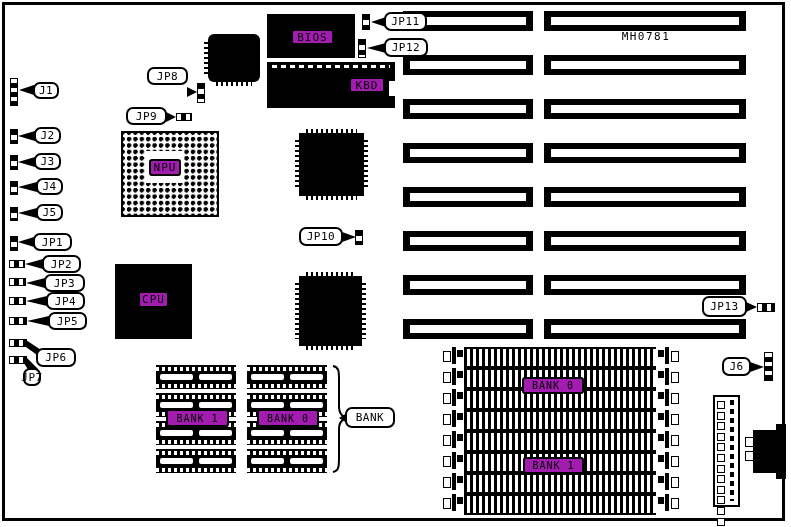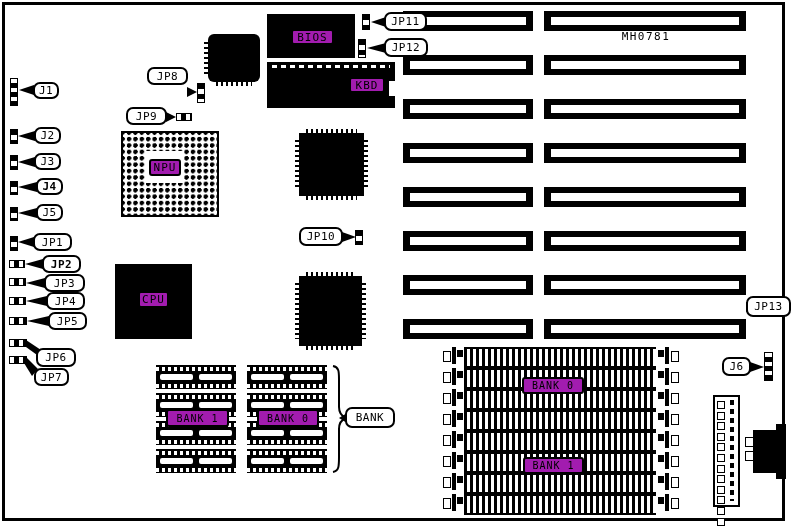--- a/index.html
+++ b/index.html
@@ -304,29 +304,29 @@
     <polygon points="386,43 386,53 367,48"></polygon>
     <polygon points="746,302 746,312 757,307"></polygon>
     <polygon points="750,362 750,372 764,367"></polygon>
     <polygon points="347,413 347,423 339,418"></polygon>
     <path d="M333,366 C339,367 339,372 339,379 L339,407 C339,413 341,416 346,418 C341,420 339,423 339,429 L339,457 C339,466 339,471 333,472" fill="none" stroke="#000" stroke-width="2"></path>
   </svg>
 
   <div class="abs bub" style="left:33px;top:82px;width:26px;height:17px;">J1</div>
   <div class="abs bub" style="left:34px;top:127px;width:27px;height:17px;">J2</div>
   <div class="abs bub" style="left:34px;top:153px;width:27px;height:17px;">J3</div>
-  <div class="abs bub" style="left:36px;top:178px;width:27px;height:17px;font-weight:bold;">J4</div>
+  <div class="abs bub" style="left:36px;top:178px;width:27px;height:17px;">J4</div>
   <div class="abs bub" style="left:36px;top:204px;width:27px;height:17px;">J5</div>
   <div class="abs bub" style="left:33px;top:233px;width:39px;height:18px;">JP1</div>
-  <div class="abs bub" style="left:42px;top:255px;width:39px;height:18px;font-weight:bold;">JP2</div>
+  <div class="abs bub" style="left:42px;top:255px;width:39px;height:18px;">JP2</div>
   <div class="abs bub" style="left:44px;top:274px;width:41px;height:18px;">JP3</div>
   <div class="abs bub" style="left:46px;top:292px;width:39px;height:18px;">JP4</div>
   <div class="abs bub" style="left:48px;top:312px;width:39px;height:18px;">JP5</div>
   <div class="abs bub" style="left:36px;top:348px;width:40px;height:19px;">JP6</div>
-  <div class="abs bub" style="left:34px;top:368px;width:35px;height:18px;">JP7</div>
+  <div class="abs bub" style="left:23px;top:368px;width:18px;height:18px;">JP7</div>
   <div class="abs bub" style="left:147px;top:67px;width:41px;height:18px;">JP8</div>
   <div class="abs bub" style="left:126px;top:107px;width:41px;height:18px;">JP9</div>
   <div class="abs bub" style="left:299px;top:227px;width:44px;height:19px;">JP10</div>
   <div class="abs bub" style="left:384px;top:12px;width:43px;height:19px;">JP11</div>
   <div class="abs bub" style="left:384px;top:38px;width:44px;height:19px;">JP12</div>
-  <div class="abs bub" style="left:702px;top:296px;width:45px;height:21px;margin-left:44px;">JP13</div>
+  <div class="abs bub" style="left:702px;top:296px;width:45px;height:21px;">JP13</div>
   <div class="abs bub" style="left:722px;top:357px;width:29px;height:19px;">J6</div>
 </div>
 
 </body></html>

